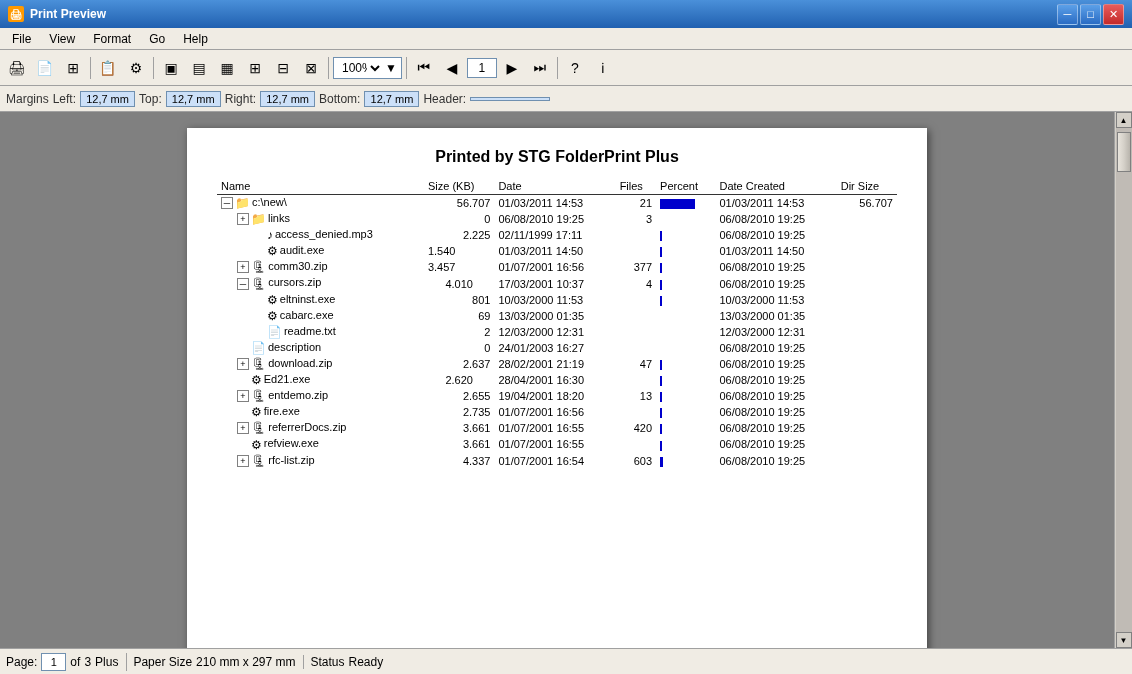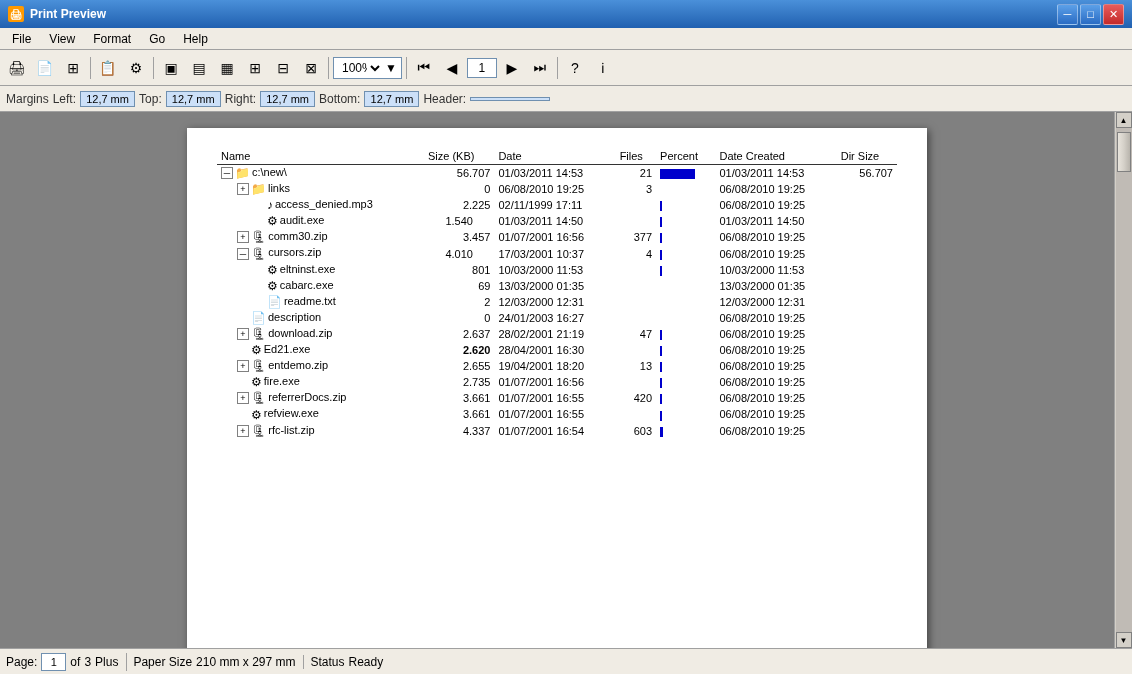--- a/index.html
+++ b/index.html
@@ -270,20 +270,21 @@
   <div class="margin-value">12,7 mm</div>
   <span class="margin-label">Bottom:</span>
   <div class="margin-value">12,7 mm</div>
   <span class="margin-label">Header:</span>
   <div class="margin-value" style="width:80px;"></div>
 </div>
 
 <div class="main-area">
   <div class="page-container">
     <div class="page">
+      <div class="page-title">Printed by STG FolderPrint Plus</div>
       <table class="file-table">
         <thead>
           <tr>
             <th>Name</th>
             <th class="size-col">Size (KB)</th>
             <th>Date</th>
             <th class="files-col">Files</th>
             <th>Percent</th>
             <th>Date Created</th>
             <th>Dir Size</th>
@@ -312,30 +313,30 @@
               <td style="padding-left: 36px;"><span style="display:inline-block;width:14px;"></span><span style="vertical-align:middle;font-size:12px;margin-right:2px;">♪</span><span>access_denied.mp3</span></td>
               <td style="text-align: right;">2.225</td>
               <td>02/11/1999 17:11</td>
               <td style="text-align: right;"></td>
               <td><span style="display:inline-block;height:10px;width:2px;background:#0000cc;vertical-align:middle;"></span></td>
               <td>06/08/2010 19:25</td>
               <td style="text-align: right;"></td>
             </tr>
             <tr>
               <td style="padding-left: 36px;"><span style="display:inline-block;width:14px;"></span><span style="vertical-align:middle;font-size:12px;margin-right:2px;">⚙</span><span>audit.exe</span></td>
-              <td style="text-align: center;">1.540</td>
+              <td style="text-align: left;">1.540</td>
               <td>01/03/2011 14:50</td>
               <td style="text-align: right;"></td>
               <td><span style="display:inline-block;height:10px;width:2px;background:#0000cc;vertical-align:middle;"></span></td>
               <td>01/03/2011 14:50</td>
               <td style="text-align: right;"></td>
             </tr>
             <tr>
               <td style="padding-left: 20px;"><span style="display:inline-block;width:12px;height:12px;border:1px solid #808080;text-align:center;line-height:10px;font-size:9px;margin-right:2px;vertical-align:middle;background:white;">+</span><span style="vertical-align:middle;font-size:12px;margin-right:2px;">🗜</span><span>comm30.zip</span></td>
-              <td style="text-align: right;">3.457</td>
+              <td style="text-align: left;">3.457</td>
               <td>01/07/2001 16:56</td>
               <td style="text-align: right;">377</td>
               <td><span style="display:inline-block;height:10px;width:2px;background:#0000cc;vertical-align:middle;"></span></td>
               <td>06/08/2010 19:25</td>
               <td style="text-align: right;"></td>
             </tr>
             <tr>
               <td style="padding-left: 20px;"><span style="display:inline-block;width:12px;height:12px;border:1px solid #808080;text-align:center;line-height:10px;font-size:9px;margin-right:2px;vertical-align:middle;background:white;">─</span><span style="vertical-align:middle;font-size:12px;margin-right:2px;">🗜</span><span>cursors.zip</span></td>
               <td style="text-align: center;">4.010</td>
               <td>17/03/2001 10:37</td>
@@ -384,21 +385,21 @@
               <td style="padding-left: 20px;"><span style="display:inline-block;width:12px;height:12px;border:1px solid #808080;text-align:center;line-height:10px;font-size:9px;margin-right:2px;vertical-align:middle;background:white;">+</span><span style="vertical-align:middle;font-size:12px;margin-right:2px;">🗜</span><span>download.zip</span></td>
               <td style="text-align: right;">2.637</td>
               <td>28/02/2001 21:19</td>
               <td style="text-align: right;">47</td>
               <td><span style="display:inline-block;height:10px;width:2px;background:#0000cc;vertical-align:middle;"></span></td>
               <td>06/08/2010 19:25</td>
               <td style="text-align: right;"></td>
             </tr>
             <tr>
               <td style="padding-left: 20px;"><span style="display:inline-block;width:14px;"></span><span style="vertical-align:middle;font-size:12px;margin-right:2px;">⚙</span><span>Ed21.exe</span></td>
-              <td style="text-align: right; font-weight: bold;">2.620</td>
+              <td style="text-align: center;">2.620</td>
               <td>28/04/2001 16:30</td>
               <td style="text-align: right;"></td>
               <td><span style="display:inline-block;height:10px;width:2px;background:#0000cc;vertical-align:middle;"></span></td>
               <td>06/08/2010 19:25</td>
               <td style="text-align: right;"></td>
             </tr>
             <tr>
               <td style="padding-left: 20px;"><span style="display:inline-block;width:12px;height:12px;border:1px solid #808080;text-align:center;line-height:10px;font-size:9px;margin-right:2px;vertical-align:middle;background:white;">+</span><span style="vertical-align:middle;font-size:12px;margin-right:2px;">🗜</span><span>entdemo.zip</span></td>
               <td style="text-align: right;">2.655</td>
               <td>19/04/2001 18:20</td>

